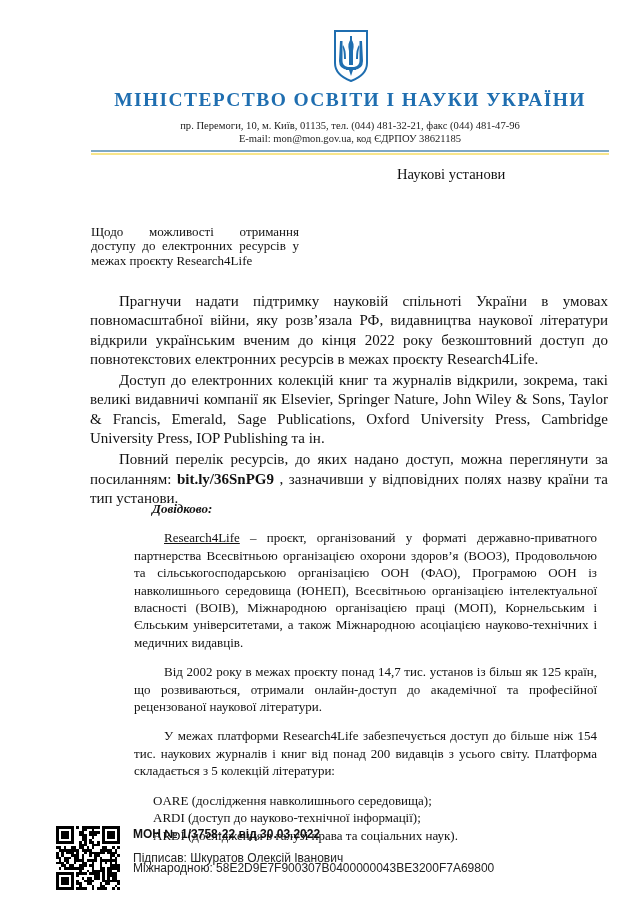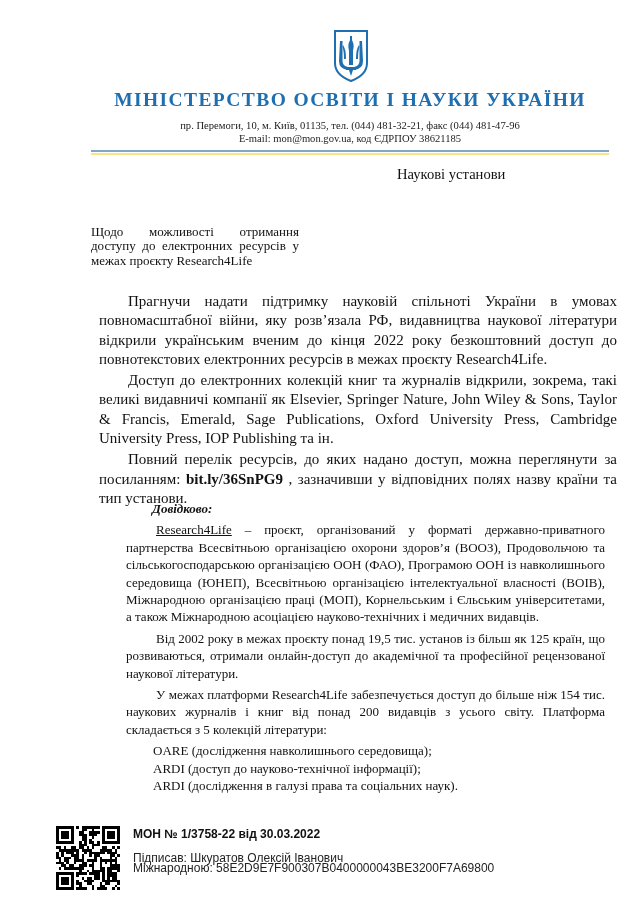--- a/index.html
+++ b/index.html
@@ -10,27 +10,27 @@
   #ministry-title { left: 0; width: 700px; top: 89px; text-align: center;
        font-family: "Liberation Serif", serif; font-weight: bold; font-size: 19.5px;
        letter-spacing: 1.4px; color: #1f6eb0; white-space: nowrap; }
   #address { left: 0; width: 700px; top: 119px; text-align: center; font-size: 10.6px; line-height: 13px; color: #222; }
   #line-blue { left: 91px; width: 518px; top: 150px; height: 2px; background: #7ea8c4; }
   #line-yellow { left: 91px; width: 518px; top: 153px; height: 2px; background: #f8e58a; }
   #addressees { left: 397px; top: 165px; font-size: 14.6px; line-height: 19px; }
   #subject { left: 91px; top: 225px; width: 208px; font-size: 13px; line-height: 14.4px; text-align: justify; }
   #subject .line { display: block; text-align-last: justify; }
   #subject .line.last { text-align-last: left; }
-  #body { left: 99px; top: 292px; width: 518px; font-size: 15px; line-height: 19.3px; }
+  #body { left: 90px; top: 292px; width: 518px; font-size: 15px; line-height: 19.3px; }
   #body p { margin: 0; text-indent: 29px; text-align: justify; }
   #body p + p { margin-top: 2px; }
   #body b { font-weight: bold; }
   #ref { left: 122px; top: 500px; width: 487px; font-size: 13px; line-height: 17.4px; }
   #ref .heading { font-weight: bold; font-style: italic; padding-left: 30px; display: block; }
-  #ref p { margin: 4px; text-indent: 30px; text-align: justify; }
+  #ref p { margin: 12px; text-indent: 30px; text-align: justify; }
   #ref p + p { margin-top: 3px; }
   #ref u { text-decoration: underline; }
   #ref ul { list-style: none; margin: 0; padding: 0 0 0 31px; }
   #ref li { margin: 0; }
   #qr { left: 56px; top: 826px; width: 64px; height: 64px; }
   #reg { left: 133px; top: 827px; font-family: "Liberation Sans", sans-serif; font-size: 12px; font-weight: bold; color: #111; }
   #sig { left: 133px; top: 853px; font-family: "Liberation Sans", sans-serif; font-size: 12px; line-height: 10.2px; color: #222; }
 </style>
 </head>
 <body>
@@ -73,21 +73,21 @@
 
 <div class="abs" id="body">
   <p>Прагнучи надати підтримку науковій спільноті України в умовах повномасштабної війни, яку розв’язала РФ, видавництва наукової літератури відкрили українським вченим до кінця 2022 року безкоштовний доступ до повнотекстових електронних ресурсів в межах проєкту Research4Life.</p>
   <p>Доступ до електронних колекцій книг та журналів відкрили, зокрема, такі великі видавничі компанії як Elsevier, Springer Nature, John Wiley &amp; Sons, Taylor &amp; Francis, Emerald, Sage Publications, Oxford University Press, Cambridge University Press, IOP Publishing та ін.</p>
   <p><span>Повний перелік ресурсів, до яких надано доступ, можна переглянути за посиланням: </span><b>bit.ly/36SnPG9</b><span> , зазначивши у відповідних полях назву країни та тип установи.</span></p>
 </div>
 
 <div class="abs" id="ref">
   <span class="heading">Довідково:</span>
   <p><u>Research4Life</u><span> – проєкт, організований у форматі державно-приватного партнерства Всесвітньою організацією охорони здоров’я (ВООЗ), Продовольчою та сільськогосподарською організацією ООН (ФАО), Програмою ООН із навколишнього середовища (ЮНЕП), Всесвітньою організацією інтелектуальної власності (ВОІВ), Міжнародною організацією праці (МОП), Корнельським і Єльським університетами, а також Міжнародною асоціацією науково-технічних і медичних видавців.</span></p>
-  <p>Від 2002 року в межах проєкту понад 19,5 тис. установ із більш як 125 країн, що розвиваються, отримали онлайн-доступ до академічної та професійної рецензованої наукової літератури.</p>
+  <p>Від 2002 року в межах проєкту понад 14,7 тис. установ із більш як 125 країн, що розвиваються, отримали онлайн-доступ до академічної та професійної рецензованої наукової літератури.</p>
   <p>У межах платформи Research4Life забезпечується доступ до більше ніж 154 тис. наукових журналів і книг від понад 200 видавців з усього світу. Платформа складається з 5 колекцій літератури:</p>
   <ul>
     <li>OARE (дослідження навколишнього середовища);</li>
     <li>ARDI (доступ до науково-технічної інформації);</li>
     <li>ARDI (дослідження в галузі права та соціальних наук).</li>
   </ul>
 </div>
 
 <div class="abs" id="qr">
   <svg id="qr-svg" width="64" height="64" viewBox="0 0 25 25" shape-rendering="crispEdges">

